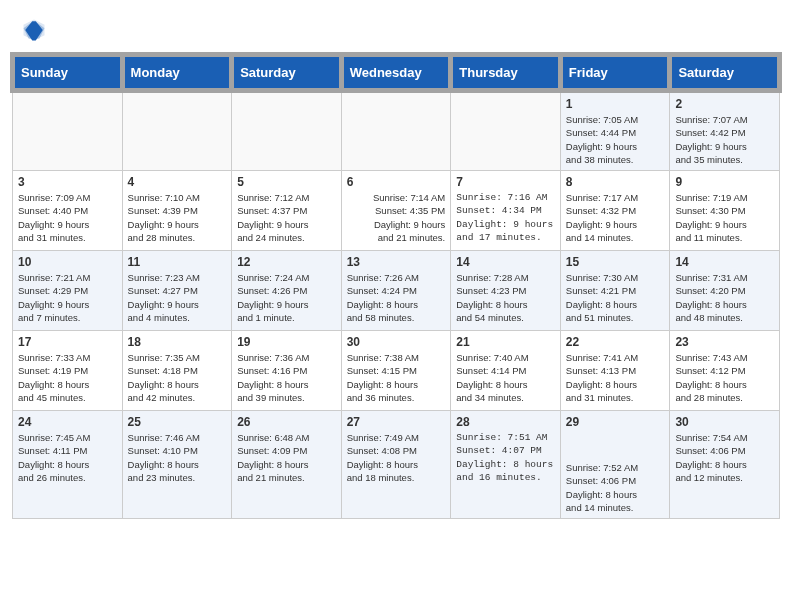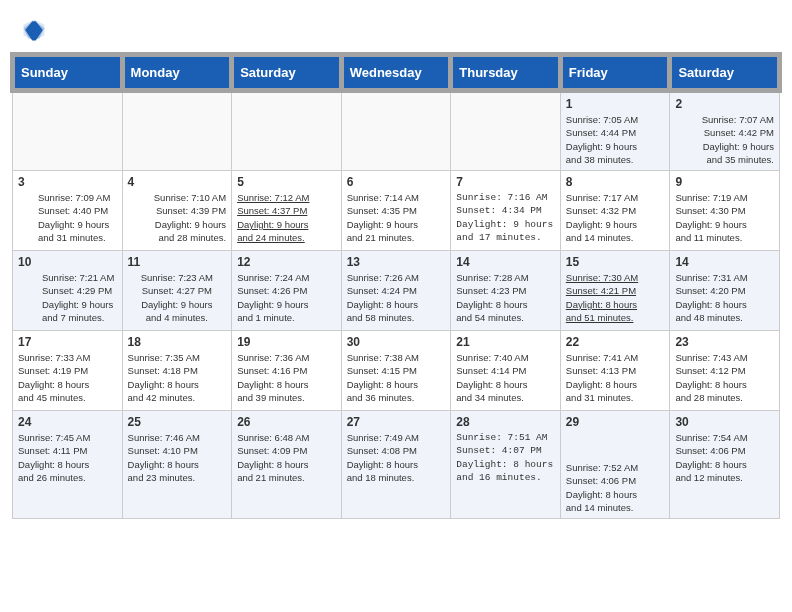--- a/index.html
+++ b/index.html
@@ -97,51 +97,51 @@
           <td class="empty-cell"></td>
           <td>
             <span class="day-num">1</span>
             <div class="day-info" style="white-space: pre-line;">Sunrise: 7:05 AM
 Sunset: 4:44 PM
 Daylight: 9 hours
 and 38 minutes.</div>
           </td>
           <td>
             <span class="day-num">2</span>
-            <div class="day-info" style="white-space: pre-line; text-align: right;">Sunrise: 7:07 AM
+            <div class="day-info" style="white-space: pre-line;">Sunrise: 7:07 AM
 Sunset: 4:42 PM
 Daylight: 9 hours
 and 35 minutes.</div>
           </td>
         </tr>
         <tr>
           <td>
             <span class="day-num">3</span>
-            <div class="day-info" style="white-space: pre-line; margin-left: 20px;">Sunrise: 7:09 AM
+            <div class="day-info" style="white-space: pre-line;">Sunrise: 7:09 AM
 Sunset: 4:40 PM
 Daylight: 9 hours
 and 31 minutes.</div>
           </td>
           <td>
             <span class="day-num">4</span>
-            <div class="day-info" style="white-space: pre-line; text-align: right;">Sunrise: 7:10 AM
+            <div class="day-info" style="white-space: pre-line;">Sunrise: 7:10 AM
 Sunset: 4:39 PM
 Daylight: 9 hours
 and 28 minutes.</div>
           </td>
           <td>
             <span class="day-num">5</span>
-            <div class="day-info" style="white-space: pre-line; text-decoration: underline;">Sunrise: 7:12 AM
+            <div class="day-info" style="white-space: pre-line;">Sunrise: 7:12 AM
 Sunset: 4:37 PM
 Daylight: 9 hours
 and 24 minutes.</div>
           </td>
           <td>
             <span class="day-num">6</span>
-            <div class="day-info" style="white-space: pre-line;">Sunrise: 7:14 AM
+            <div class="day-info" style="white-space: pre-line; text-align: right;">Sunrise: 7:14 AM
 Sunset: 4:35 PM
 Daylight: 9 hours
 and 21 minutes.</div>
           </td>
           <td>
             <span class="day-num">7</span>
             <div class="day-info" style="white-space: pre-line; font-family: Liberation Mono, monospace;">Sunrise: 7:16 AM
 Sunset: 4:34 PM
 Daylight: 9 hours
 and 17 minutes.</div>
@@ -157,28 +157,28 @@
             <span class="day-num">9</span>
             <div class="day-info" style="white-space: pre-line;">Sunrise: 7:19 AM
 Sunset: 4:30 PM
 Daylight: 9 hours
 and 11 minutes.</div>
           </td>
         </tr>
         <tr>
           <td>
             <span class="day-num">10</span>
-            <div class="day-info" style="white-space: pre-line; margin-left: 24px;">Sunrise: 7:21 AM
+            <div class="day-info" style="white-space: pre-line;">Sunrise: 7:21 AM
 Sunset: 4:29 PM
 Daylight: 9 hours
 and 7 minutes.</div>
           </td>
           <td>
             <span class="day-num">11</span>
-            <div class="day-info" style="white-space: pre-line; text-align: center;">Sunrise: 7:23 AM
+            <div class="day-info" style="white-space: pre-line;">Sunrise: 7:23 AM
 Sunset: 4:27 PM
 Daylight: 9 hours
 and 4 minutes.</div>
           </td>
           <td>
             <span class="day-num">12</span>
             <div class="day-info" style="white-space: pre-line;">Sunrise: 7:24 AM
 Sunset: 4:26 PM
 Daylight: 9 hours
 and 1 minute.</div>
@@ -192,21 +192,21 @@
           </td>
           <td>
             <span class="day-num">14</span>
             <div class="day-info" style="white-space: pre-line;">Sunrise: 7:28 AM
 Sunset: 4:23 PM
 Daylight: 8 hours
 and 54 minutes.</div>
           </td>
           <td>
             <span class="day-num">15</span>
-            <div class="day-info" style="white-space: pre-line; text-decoration: underline;">Sunrise: 7:30 AM
+            <div class="day-info" style="white-space: pre-line;">Sunrise: 7:30 AM
 Sunset: 4:21 PM
 Daylight: 8 hours
 and 51 minutes.</div>
           </td>
           <td>
             <span class="day-num">14</span>
             <div class="day-info" style="white-space: pre-line;">Sunrise: 7:31 AM
 Sunset: 4:20 PM
 Daylight: 8 hours
 and 48 minutes.</div>

